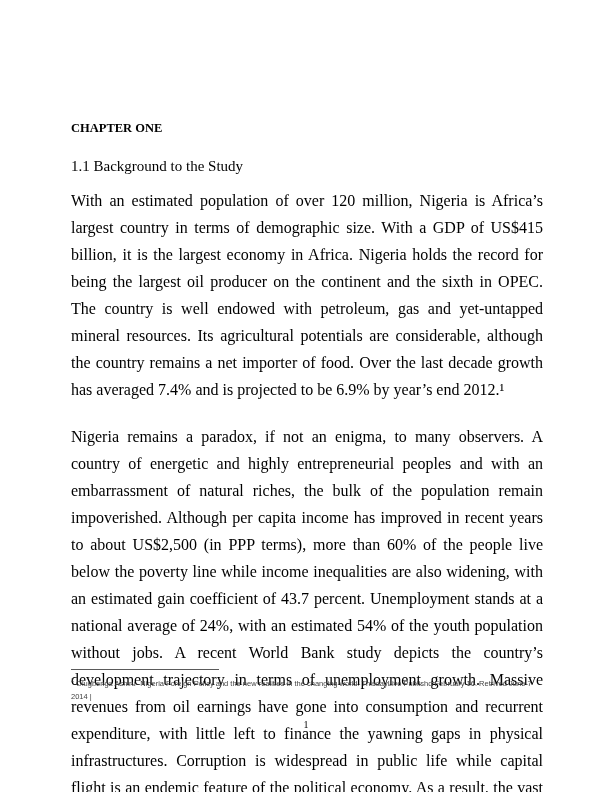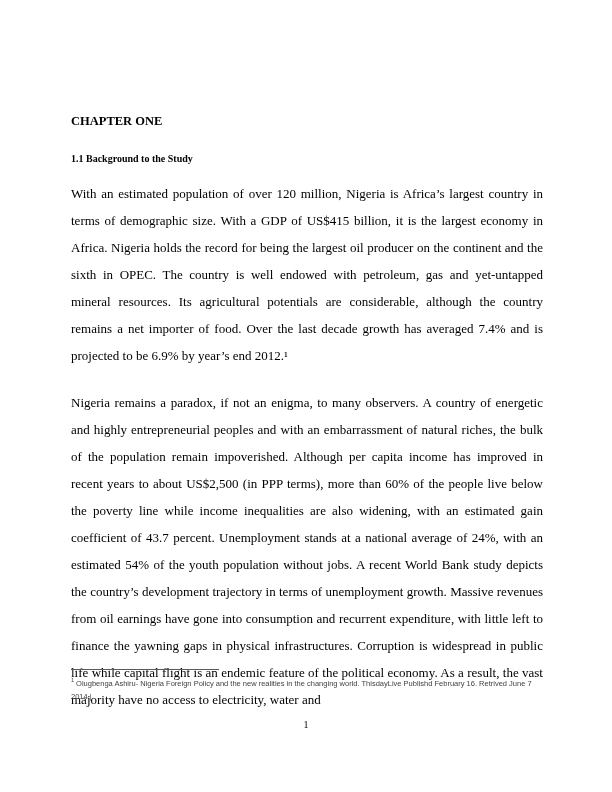--- a/index.html
+++ b/index.html
@@ -19,30 +19,30 @@
   .content {
     position: absolute;
     left: 71px;
     top: 105px;
     width: 472px;
   }
   .chapter-title {
     font-size: 12.5px;
     line-height: 14px;
     font-weight: bold;
-    margin: 9px 0 24px 0;
+    margin: 16px 0 24px 0;
   }
   .section-heading {
-    font-size: 10px;
+    font-size: 15px;
     line-height: 14px;
-    font-weight: bold;
+    font-weight: normal;
     margin: 12px 0 14px 0;
   }
   .body-para {
-    font-size: 13px;
+    font-size: 16px;
     line-height: 27px;
     text-align: justify;
     margin: 0;
   }
   .body-para + .body-para {
     margin-top: 20px;
   }
   .footnote-area {
     position: absolute;
     left: 71px;

